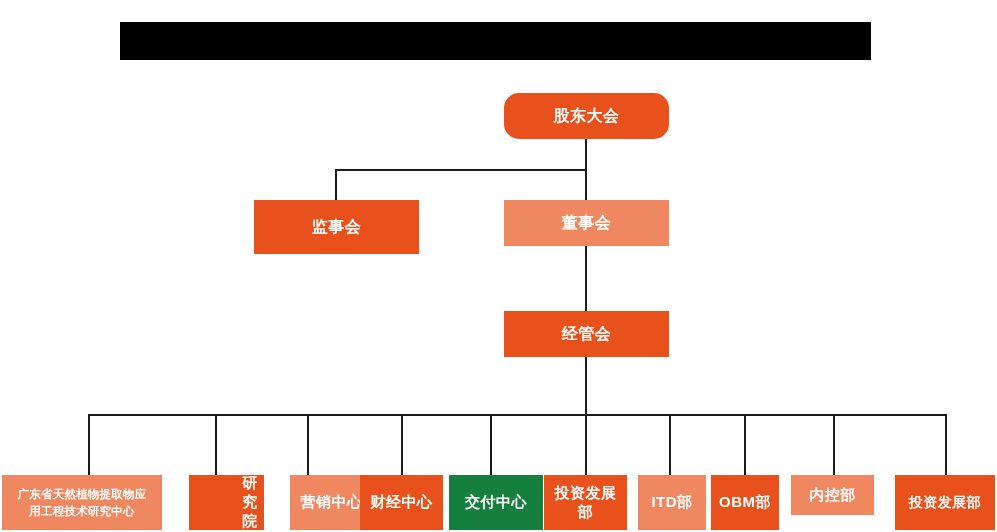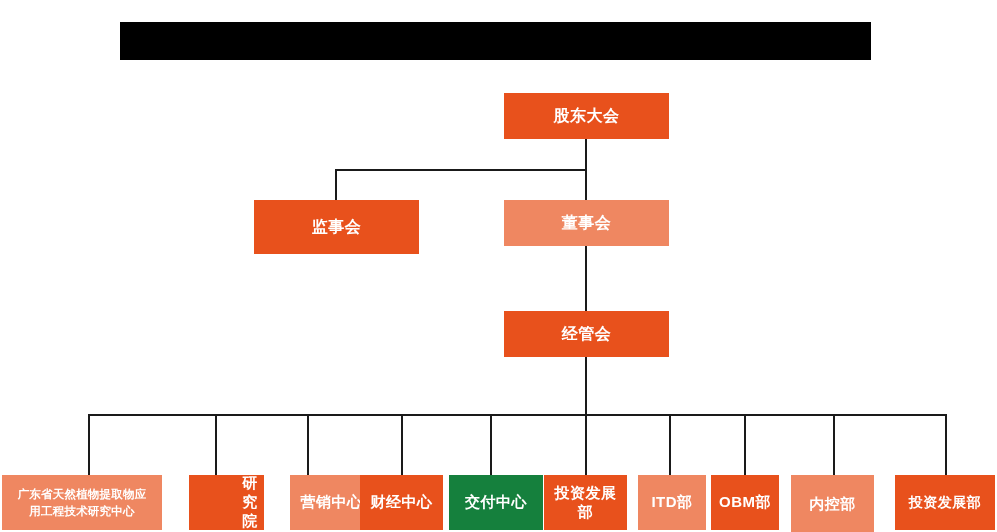--- a/index.html
+++ b/index.html
@@ -85,21 +85,21 @@
   <div class="line v" style="left: 215px; top: 414px; height: 61px; background: rgb(26, 26, 26);"></div>
   <div class="line v" style="left: 307px; top: 414px; height: 61px; background: rgb(26, 26, 26);"></div>
   <div class="line v" style="left: 401px; top: 414px; height: 61px; background: rgb(26, 26, 26);"></div>
   <div class="line v" style="left: 490px; top: 414px; height: 61px; background: rgb(26, 26, 26);"></div>
   <div class="line v" style="left: 585px; top: 414px; height: 61px; background: rgb(26, 26, 26);"></div>
   <div class="line v" style="left: 669px; top: 414px; height: 61px; background: rgb(26, 26, 26);"></div>
   <div class="line v" style="left: 744px; top: 414px; height: 61px; background: rgb(26, 26, 26);"></div>
   <div class="line v" style="left: 833px; top: 414px; height: 61px; background: rgb(26, 26, 26);"></div>
   <div class="line v" style="left: 945px; top: 414px; height: 61px; background: rgb(26, 26, 26);"></div>
 
-  <div class="node dark fs-16" style="left: 504px; top: 93px; width: 165px; height: 46px; background: rgb(232, 81, 28);">
+  <div class="node dark fs-16" style="left: 504px; top: 93px; width: 165px; height: 46px; background: rgb(232, 81, 28); border-radius: 15px;">
     <span class="label">股东大会</span>
   </div>
 
   <div class="node dark fs-16" style="left: 254px; top: 200px; width: 165px; height: 54px; background: rgb(232, 81, 28);">
     <span class="label">监事会</span>
   </div>
 
   <div class="node light fs-16" style="left: 504px; top: 200px; width: 165px; height: 46px; background: rgb(239, 135, 97);">
     <span class="label">董事会</span>
   </div>
@@ -136,21 +136,21 @@
   </div>
 
   <div class="node light fs-15" style="left: 638px; top: 475px; width: 68px; height: 55px; background: rgb(239, 135, 97);">
     <span class="label">ITD部</span>
   </div>
 
   <div class="node dark fs-15" style="left: 711px; top: 475px; width: 68px; height: 55px; background: rgb(232, 81, 28);">
     <span class="label">OBM部</span>
   </div>
 
-  <div class="node light fs-15" style="left: 791px; top: 475px; width: 83px; height: 58px; background: rgb(239, 135, 97); text-align: center;">
+  <div class="node light fs-15" style="left: 791px; top: 475px; width: 83px; height: 40px; background: rgb(239, 135, 97); text-align: center;">
     <span class="label">内控部</span>
   </div>
 
   <div class="node dark fs-14" style="left: 895px; top: 475px; width: 100px; height: 55px; background: rgb(232, 81, 28);">
     <span class="label">投资发展部</span>
   </div>
 
 </div>
 
 </body></html>

